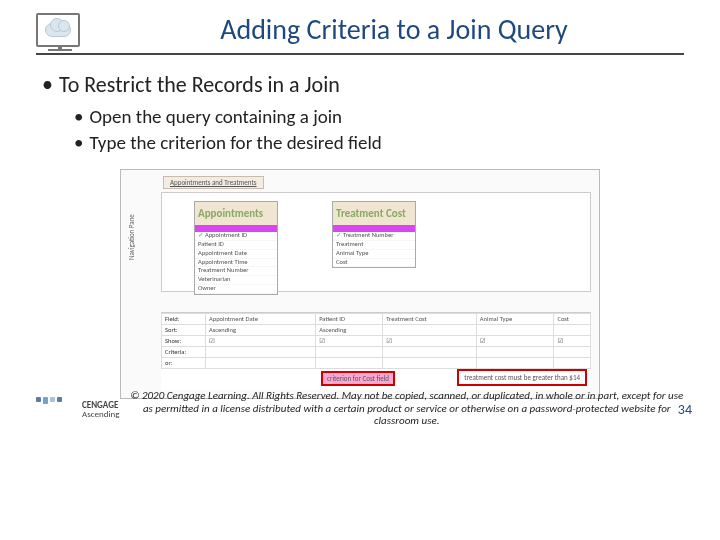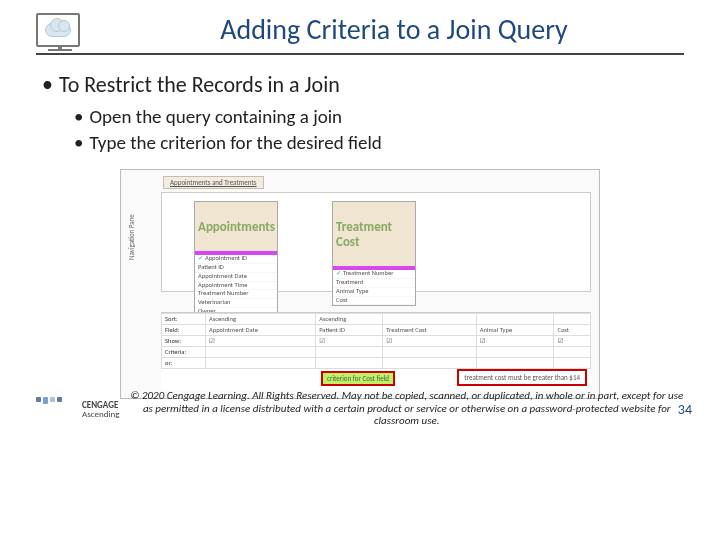--- a/index.html
+++ b/index.html
@@ -15,32 +15,32 @@
   .cloud::after { width:10px; height:10px; top:-4px; left:12px; }
   .title { flex:1; text-align:center; font-size: 28px; color:#1f497d; font-weight:400; }
   .content { padding: 16px 6px 0 6px; }
   .b1 { font-size: 22px; color:#222; margin-bottom: 6px; }
   .b1 .dot, .b2 .dot { color:#222; margin-right:6px; }
   .b2 { font-size: 19px; color:#222; margin-left: 32px; line-height:1.35; }
   .figure { margin: 14px auto 0 auto; width: 480px; height: 230px; border:1px solid #bbb; position:relative; background:#fafafa; font-size:7px; color:#555; }
   .fig-tab { position:absolute; top:6px; left:42px; background:#f3ece0; border:1px solid #cba; padding:1px 6px; font-size:7px;text-decoration:underline; }
   .fig-upper { position:absolute; top:22px; left:40px; right:8px; height:100px; border:1px solid #ccc; background:#fff; }
   .tbl-box { position:absolute; border:1px solid #aaa; width:84px; background:#fff; }
-  .tbl-box .hdr { background:#f0e5d0; color:#8a6; padding:17px 3px; font-weight:bold; font-size:13px; border-bottom:4px solid #d946ef; }
+  .tbl-box .hdr { background:#f0e5d0; color:#8a6; padding:5px 3px; font-weight:bold; font-size:11px; border-bottom:7px solid #d946ef; }
   .tbl-box .row { padding:0 3px; font-size:6.5px; line-height:1.2; border-bottom:1px dotted #eee; }
   .tbl-box .row.key::before { content:"✓ "; color:#2a7; }
   .tbl1 { top:8px; left:32px; }
   .tbl2 { top:8px; left:170px; }
   .nav-label { position:absolute; left:6px; top:90px; transform: rotate(-90deg); transform-origin:left top; font-size:7px; color:#666; }
   .fig-lower { position:absolute; left:40px; right:8px; bottom:8px; height:78px; border-top:1px solid #ccc; background:#fff; }
   .grid { width:100%; border-collapse:collapse; font-size:6.5px; }
   .grid td, .grid th { border:1px solid #ddd; padding:1px 3px; white-space:nowrap; text-align:left; font-weight:normal; color:#555; }
   .grid th { color:#333; width:44px; }
   .crit-call { position:absolute; border:2px solid #c00; padding:2px 5px; font-size:7px; right:12px; bottom:12px; background:#fff; }
-  .crit-call2 { position:absolute; border:2px solid #c00; padding:1px 4px; font-size:7px; left:200px; bottom:12px; background:#bef264; }
+  .crit-call2 { position:absolute; border:2px solid #c00; padding:1px 4px; font-size:7px; left:200px; bottom:12px; background:#f9a8d4; }
   .footer { position:absolute; bottom:8px; left:36px; right:36px; display:flex; gap:10px; }
   .cengage-logo { width:40px; height:24px; display:flex; gap:2px; align-items:flex-start; }
   .cengage-logo .g { width:5px; height:5px; background:#5a7ca8; border-radius:1px; }
   .cengage-logo .g:nth-child(2){ background:#7aa0c4; height:7px;}
   .cengage-logo .g:nth-child(3){ background:#aac3d8;}
   .cengage-text { font-size:9px; font-weight:bold; color:#444; line-height:1; }
   .copyright { flex:1; font-size:11px; color:#222; text-align:center; line-height:1.15;font-style:italic; }
   .pagenum { position:absolute; right:28px; bottom:18px; font-size:14px; color:#1f497d; }
 </style>
 </head>
@@ -81,34 +81,34 @@
           <div class="row key">Treatment Number</div>
           <div class="row">Treatment</div>
           <div class="row">Animal Type</div>
           <div class="row">Cost</div>
         </div>
       </div>
       <div class="fig-lower">
         <table class="grid">
           <tbody>
               <tr>
+                <th>Field:</th>
+            <td>Appointment Date</td>
+            <td>Patient ID</td>
+            <td>Treatment Cost</td>
+            <td>Animal Type</td>
+            <td>Cost</td>
+              </tr>
+          <tr>
                 <th>Sort:</th>
             <td>Ascending</td>
             <td>Ascending</td>
             <td></td>
                 <td></td>
                 <td></td>
-              </tr>
-          <tr>
-                <th>Field:</th>
-            <td>Appointment Date</td>
-            <td>Patient ID</td>
-            <td>Treatment Cost</td>
-            <td>Animal Type</td>
-            <td>Cost</td>
               </tr>
           <tr>
                 <th>Show:</th>
             <td>☑</td>
                 <td>☑</td>
                 <td>☑</td>
                 <td>☑</td>
                 <td>☑</td>
               </tr>
           <tr>

